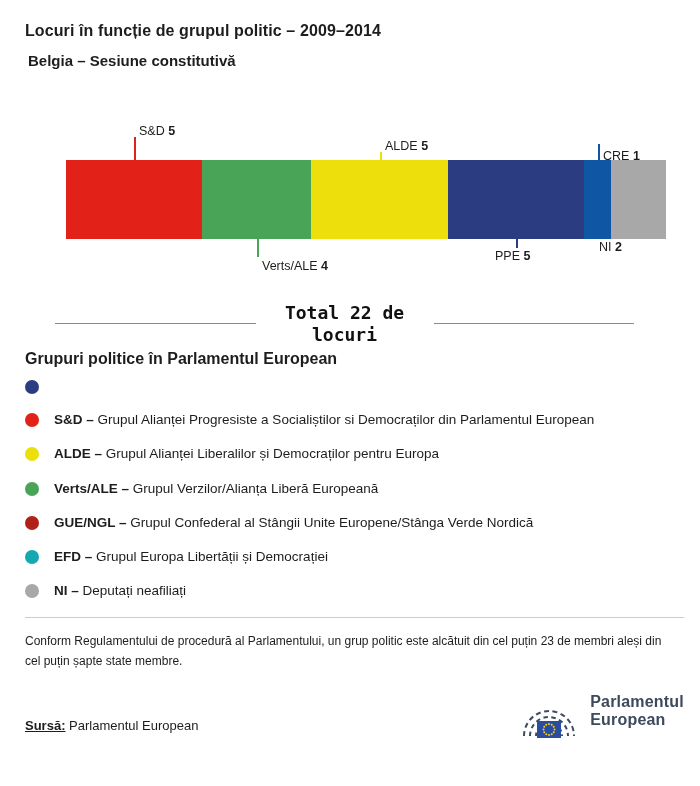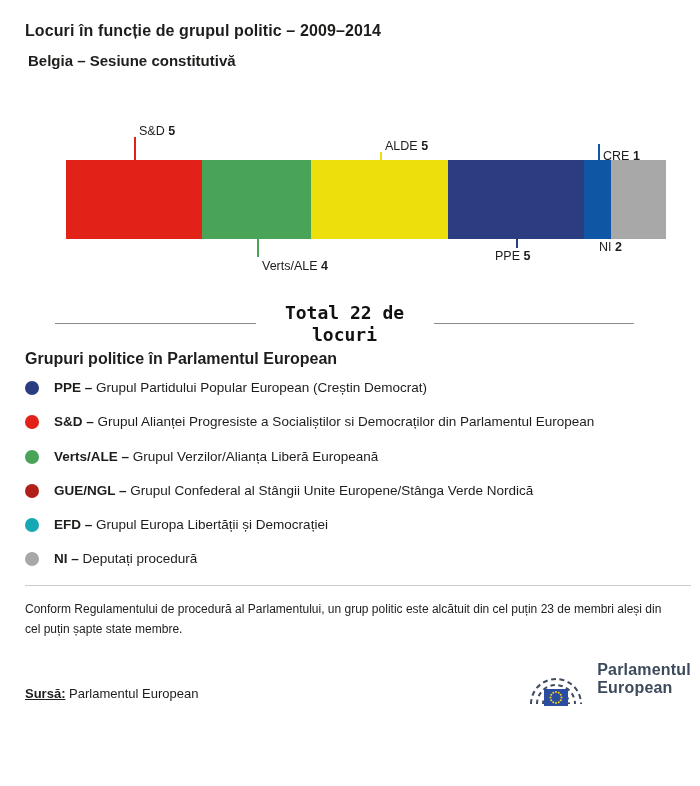--- a/index.html
+++ b/index.html
@@ -1,21 +1,21 @@
 <!DOCTYPE html>
 <html><head>
 <meta charset="utf-8">
 <style>
   * { margin:0; padding:0; box-sizing:border-box; }
   html,body { background:#ffffff; }
   body {
     width:700px; height:786px; position:relative; overflow:hidden;
     font-family:"Liberation Sans", sans-serif; color:#1d1d1b;
   }
-  .page { padding:22px 9px 0 25px; }
+  .page { padding:22px 16px 0 25px; }
 
   .title { font-size:16px; font-weight:bold; letter-spacing:0.1px; }
   .subtitle { font-size:15px; margin-top:12px; margin-left:3px;font-weight:bold; }
 
   .chart { margin-top:35px; margin-left:41px; width:556px; }
   .labels-top { position:relative; height:56px; }
   .labels-bottom { position:relative; height:56px; }
   .bar { display:flex; height:79px; width:600px; }
   .seg { height:100%; }
   .lead { position:absolute; width:1.5px; }
@@ -84,48 +84,51 @@
   <div class="total-row">
     <div class="rule"></div>
     <div class="total-text">Total 22 de locuri</div>
     <div class="rule"></div>
   </div>
 
   <h2 class="legend-heading">Grupuri politice în Parlamentul European</h2>
   <div class="legend">
   <div class="legend-item">
     <span class="dot" style="background: rgb(43, 61, 128);"></span>
-    <span class="legend-text"><b class="abbr">PPE –</b> <span class="desc">Grupul Partidului Popular European (Creștin Democrat)</span></span>
   </div>
 
   <div class="legend-item">
     <span class="dot" style="background: rgb(226, 33, 25);"></span>
     <span class="legend-text"><b class="abbr">S&amp;D –</b> <span class="desc">Grupul Alianței Progresiste a Socialiștilor si Democraților din Parlamentul European</span></span>
   </div>
 
+  <div class="legend-item">
+    <span class="dot" style="background: rgb(236, 223, 11);"></span>
+    <span class="legend-text"><b class="abbr">ALDE –</b> <span class="desc">Grupul Alianței Liberalilor și Democraților pentru Europa</span></span>
+  </div>
 
   <div class="legend-item">
     <span class="dot" style="background: rgb(74, 164, 87);"></span>
     <span class="legend-text"><b class="abbr">Verts/ALE –</b> <span class="desc">Grupul Verzilor/Alianța Liberă Europeană</span></span>
   </div>
 
 
   <div class="legend-item">
     <span class="dot" style="background: rgb(176, 32, 24);"></span>
     <span class="legend-text"><b class="abbr">GUE/NGL –</b> <span class="desc">Grupul Confederal al Stângii Unite Europene/Stânga Verde Nordică</span></span>
   </div>
 
   <div class="legend-item">
     <span class="dot" style="background: rgb(20, 168, 178);"></span>
     <span class="legend-text"><b class="abbr">EFD –</b> <span class="desc">Grupul Europa Libertății și Democrației</span></span>
   </div>
 
   <div class="legend-item">
     <span class="dot" style="background: rgb(168, 168, 168);"></span>
-    <span class="legend-text"><b class="abbr">NI –</b> <span class="desc">Deputați procedură</span></span>
+    <span class="legend-text"><b class="abbr">NI –</b> <span class="desc">Deputați neafiliați</span></span>
   </div>
 </div>
 
   <div class="divider"></div>
   <p class="note">Conform Regulamentului de procedură al Parlamentului, un grup politic este alcătuit din cel puțin 23 de membri aleși din cel puțin șapte state membre.</p>
 
   <div class="bottom-row">
     <div class="source">
       <b>Sursă:</b>
       <span>Parlamentul European</span>

